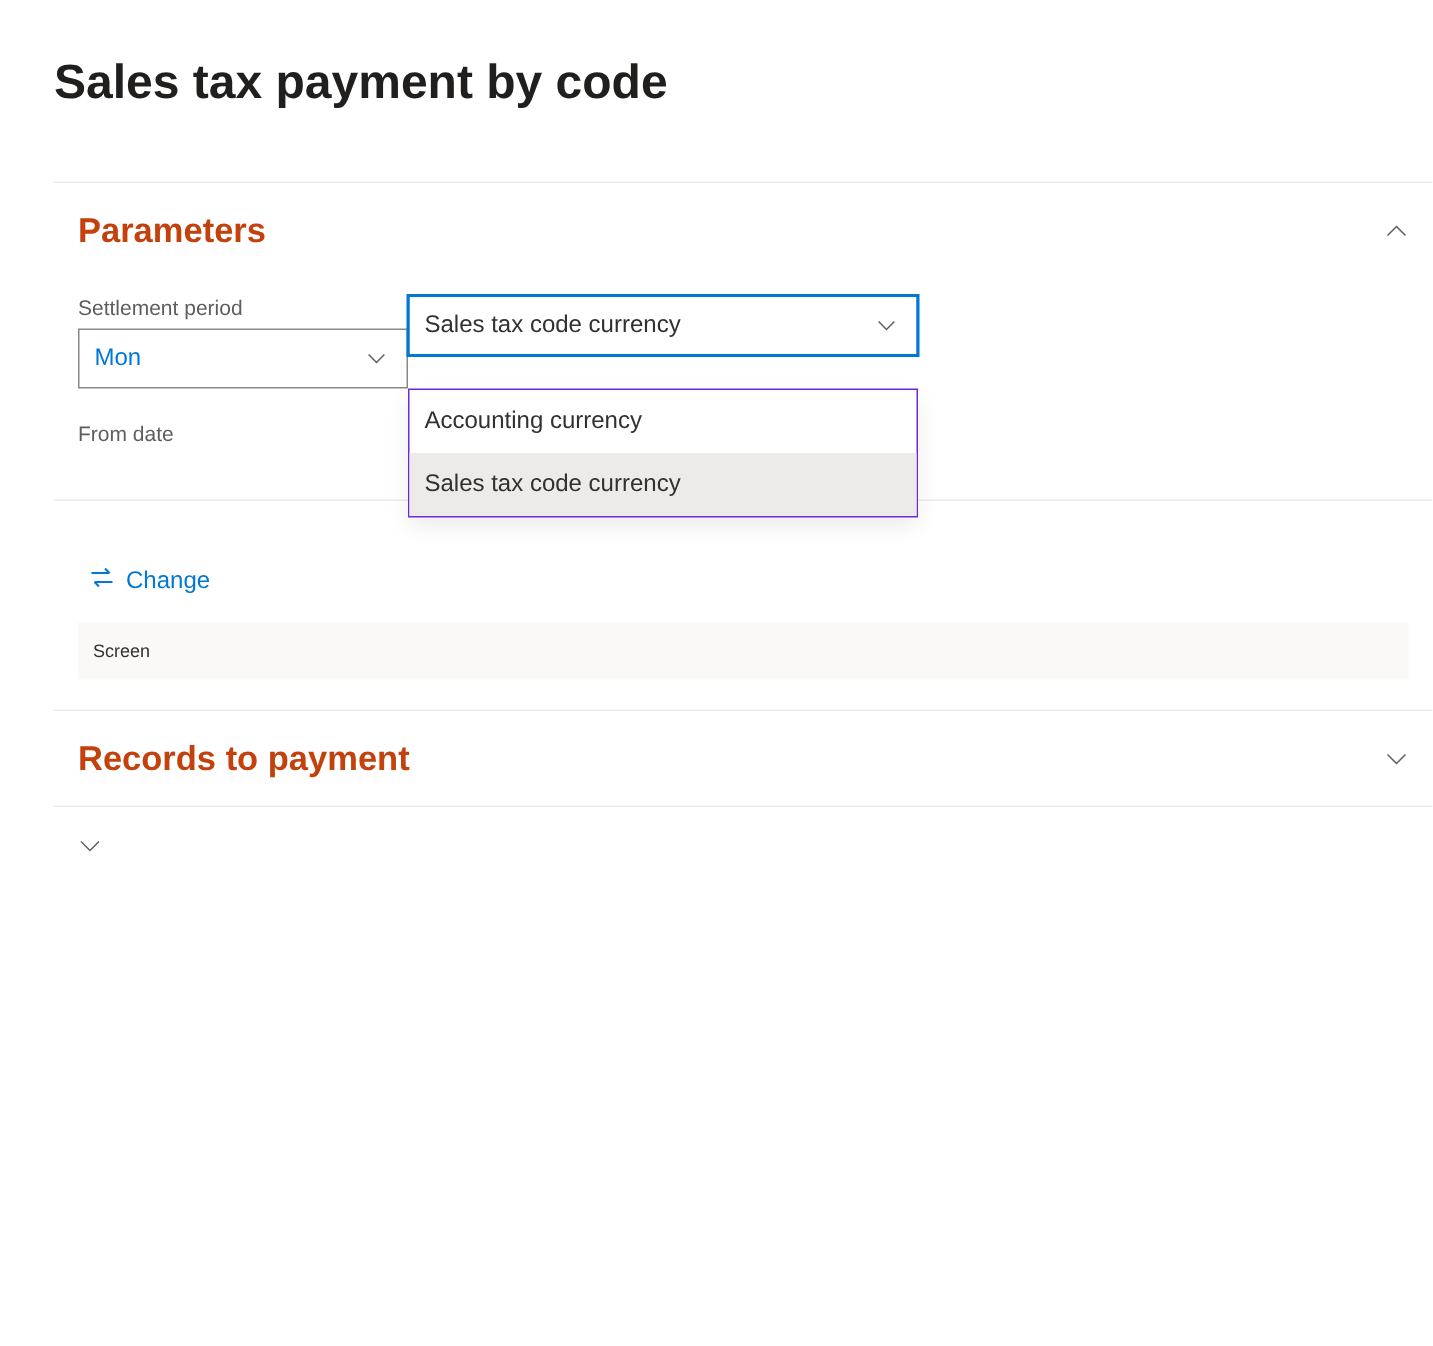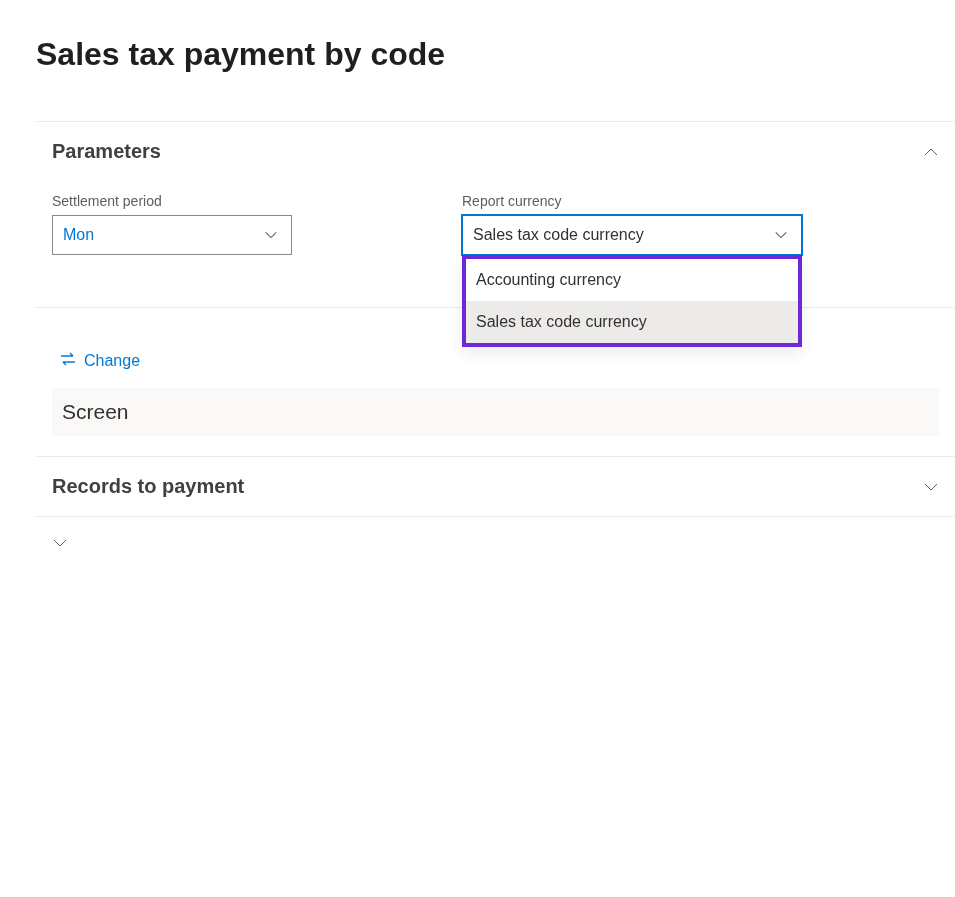--- a/index.html
+++ b/index.html
@@ -22,49 +22,48 @@
     border-top: 1px solid #edebe9;
     padding: 18px 16px 20px 16px;
   }
   .section-header {
     display: flex;
     justify-content: space-between;
     align-items: center;
     cursor: pointer;
   }
   .section-title {
-    font-size: 20px;
+    font-size: 23px;
     font-weight: 600;
-    color: #404040;
+    color: #c2410c;
   }
   .section-collapsed { padding-bottom: 18px; }
   .chevron svg { display: block; }
   .params-body {
     display: flex;
-    gap: 170px;
     margin-top: 30px;
     margin-bottom: 10px;
   }
   .field-label {
     font-size: 14px;
     color: #605e5c;
     margin-bottom: 6px;
     display: block;
   }
   .control {
     display: flex;
     align-items: center;
     justify-content: space-between;
     border: 1px solid #8a8886;
     height: 40px;
     background: #fff;
     padding: 0 8px 0 10px;
   }
   .control.wide { width: 340px; }
-  .control.narrow { width: 240px; }
+  .control.narrow { width: 220px; }
   .control-text {
     font-size: 16px;
     color: #323130;
   }
   .control-text.link { color: #0078d4; }
   .control:focus-within, .control.focused {
     outline: 2px solid #0078d4;
     outline-offset: -1px;
     border-color: #0078d4;
   }
@@ -75,21 +74,21 @@
     width: 24px;
     height: 24px;
     color: #605e5c;
   }
   .field-group { position: relative; }
   .dropdown-list {
     position: absolute;
     top: 62px;
     left: 0;
     width: 340px;
-    border: 4px solid #6d28d9;
+    border: 1px solid #6d28d9;
     box-shadow: 0 6px 14px rgba(0,0,0,0.08);
     background: #fff;
     z-index: 5;
   }
   .dropdown-item {
     padding: 12px 10px;
     font-size: 16px;
     color: #323130;
   }
   .dropdown-item.selected { background: #edebe9; }
@@ -100,21 +99,21 @@
     color: #0078d4;
     font-size: 16px;
     margin-top: 26px;
     margin-bottom: 18px;
     margin-left: 8px;
     cursor: pointer;
   }
   .dest-value {
     background: #faf9f8;
     padding: 12px 10px;
-    font-size: 21px;
+    font-size: 12px;
     color: #323130;
   }
 </style>
 </head>
 <body>
 
 <h1 class="page-title">Sales tax payment by code</h1>
 
 <div class="section">
   <div class="section-header">
@@ -132,25 +131,25 @@
         <div class="control narrow">
           <span class="control-text link">Mon</span>
           <span class="icon-btn">
             <svg width="14" height="14" viewBox="0 0 16 16" fill="none" stroke="#605e5c" stroke-width="1.2">
                 <path d="M2 5 L8 11 L14 5"></path>
               </svg>
           </span>
         </div>
       </div>
       <div class="field-group" style="margin-top:22px;">
+        <label class="field-label">From date</label>
       </div>
     </div>
     <div>
       <div class="field-group">
-        <label class="field-label">Report currency</label>
         <div class="control wide focused">
           <span class="control-text">Sales tax code currency</span>
           <span class="icon-btn">
             <svg width="14" height="14" viewBox="0 0 16 16" fill="none" stroke="#605e5c" stroke-width="1.2">
                 <path d="M2 5 L8 11 L14 5"></path>
               </svg>
           </span>
         </div>
         <div class="dropdown-list">
           <div class="dropdown-item">Accounting currency</div>

